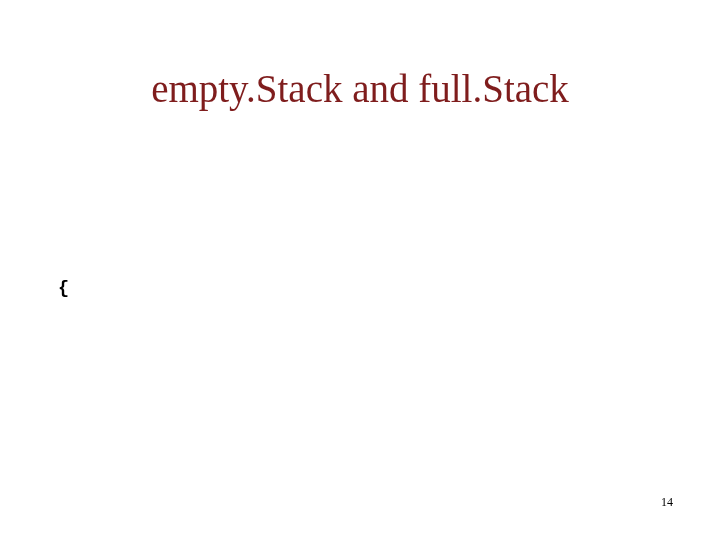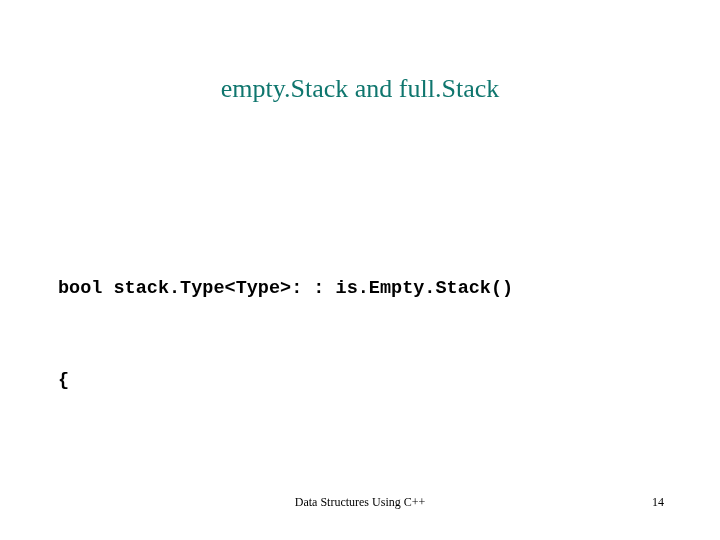--- a/index.html
+++ b/index.html
@@ -20,24 +20,24 @@
     height: 540px;
     box-sizing: border-box;
   }
   .slide-title {
     position: absolute;
     top: 68px;
     left: 0;
     width: 720px;
     text-align: center;
     font-family: "Liberation Serif", serif;
-    font-size: 26px;
+    font-size: 39px;
     line-height: 42px;
     font-weight: normal;
-    color: #0f766e;
+    color: #7f1d1d;
   }
   .code-body {
     position: absolute;
     top: 152px;
     left: 58px;
     width: 620px;
     font-family: "Liberation Mono", monospace;
     font-size: 18.5px;
     line-height: 30.5px;
     font-weight: bold;
@@ -59,44 +59,42 @@
     width: 720px;
     text-align: center;
     font-family: "Liberation Serif", serif;
     font-size: 12px;
     line-height: 16px;
     color: #000000;
   }
   .footer-page {
     position: absolute;
     top: 494px;
-    right: 56px;
+    right: 47px;
     font-family: "Liberation Serif", serif;
     font-size: 12px;
     line-height: 16px;
     color: #000000;
     text-align: center;
   }
 </style>
 </head>
 <body>
 
 <div class="slide">
 
   <div class="slide-title">empty.Stack and full.Stack</div>
 
   <div class="code-body">
     <div class="code-block block-one">
-      <div class="code-line">bool stack.Type&lt;Type&gt;: : is.Empty.Stack()</div>
       <div class="code-line">{</div>
       
       
     </div>
 
     
 
     
   </div>
 
-  <div class="footer-center">Data Structures Using C++</div>
   <div class="footer-page">14</div>
 
 </div>
 
 </body></html>

